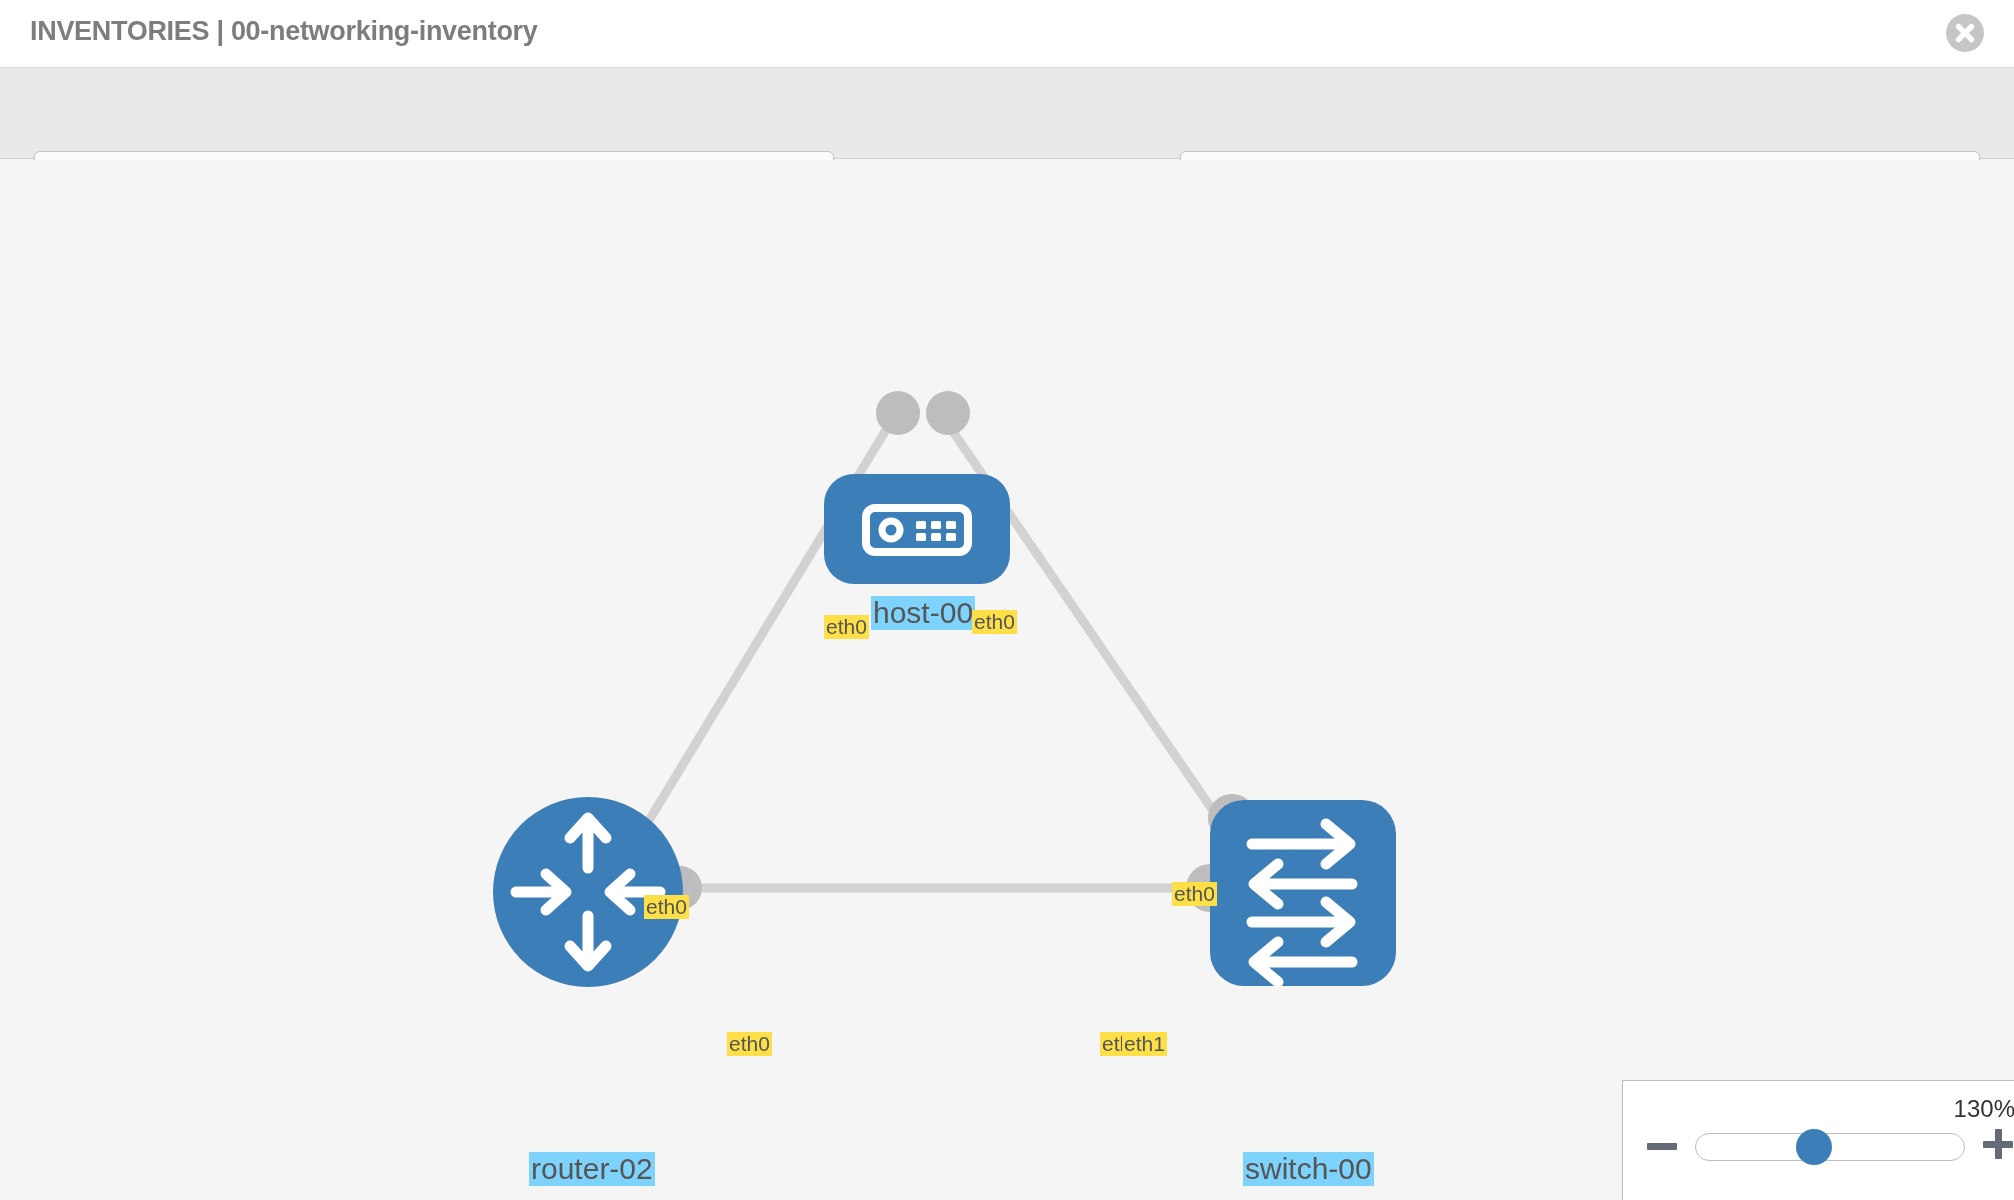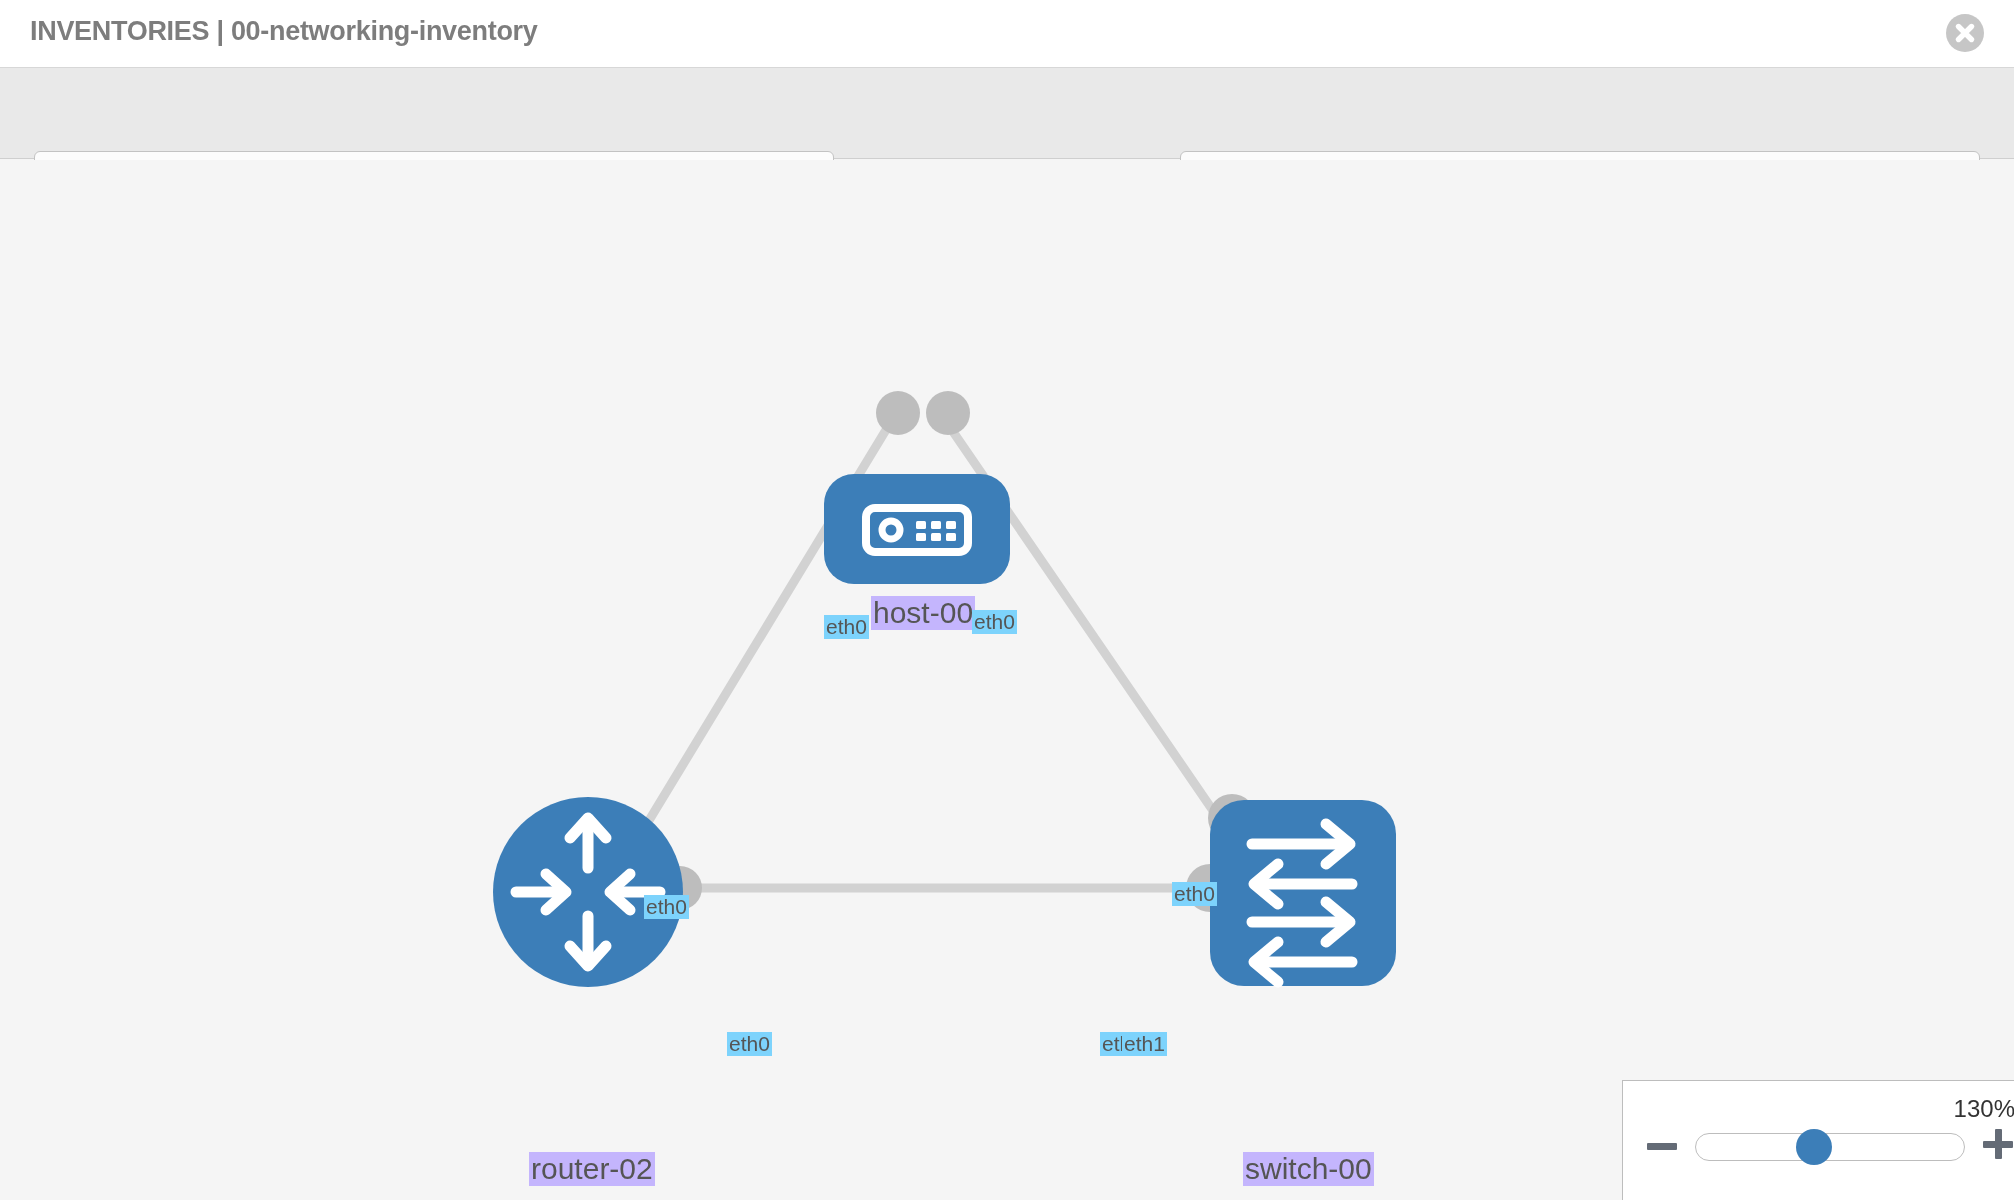--- a/index.html
+++ b/index.html
@@ -65,28 +65,28 @@
   .canvas {
     position: absolute; left: 0; top: 160px;
     width: 2014px; height: 1040px;
     background: #f5f5f5; overflow: hidden;
   }
   #topology { position: absolute; left: 0; top: 0; }
 
   .node-label {
     position: absolute;
     font-size: 30px; color: #555555;
-    background: #c4b5fd;
+    background: #7dd3fc;
     white-space: nowrap;
     padding: 0 2px;
   }
   .edge-label {
     position: absolute;
     font-size: 21px; color: #555555;
-    background: #7dd3fc;
+    background: #fde047;
     white-space: nowrap;
     padding: 0 2px;
   }
 
   
   .zoom-panel {
     position: absolute; left: 1622px; top: 1080px;
     width: 430px; height: 130px;
     background: #ffffff;
     border: 1px solid #bdbdbd;

